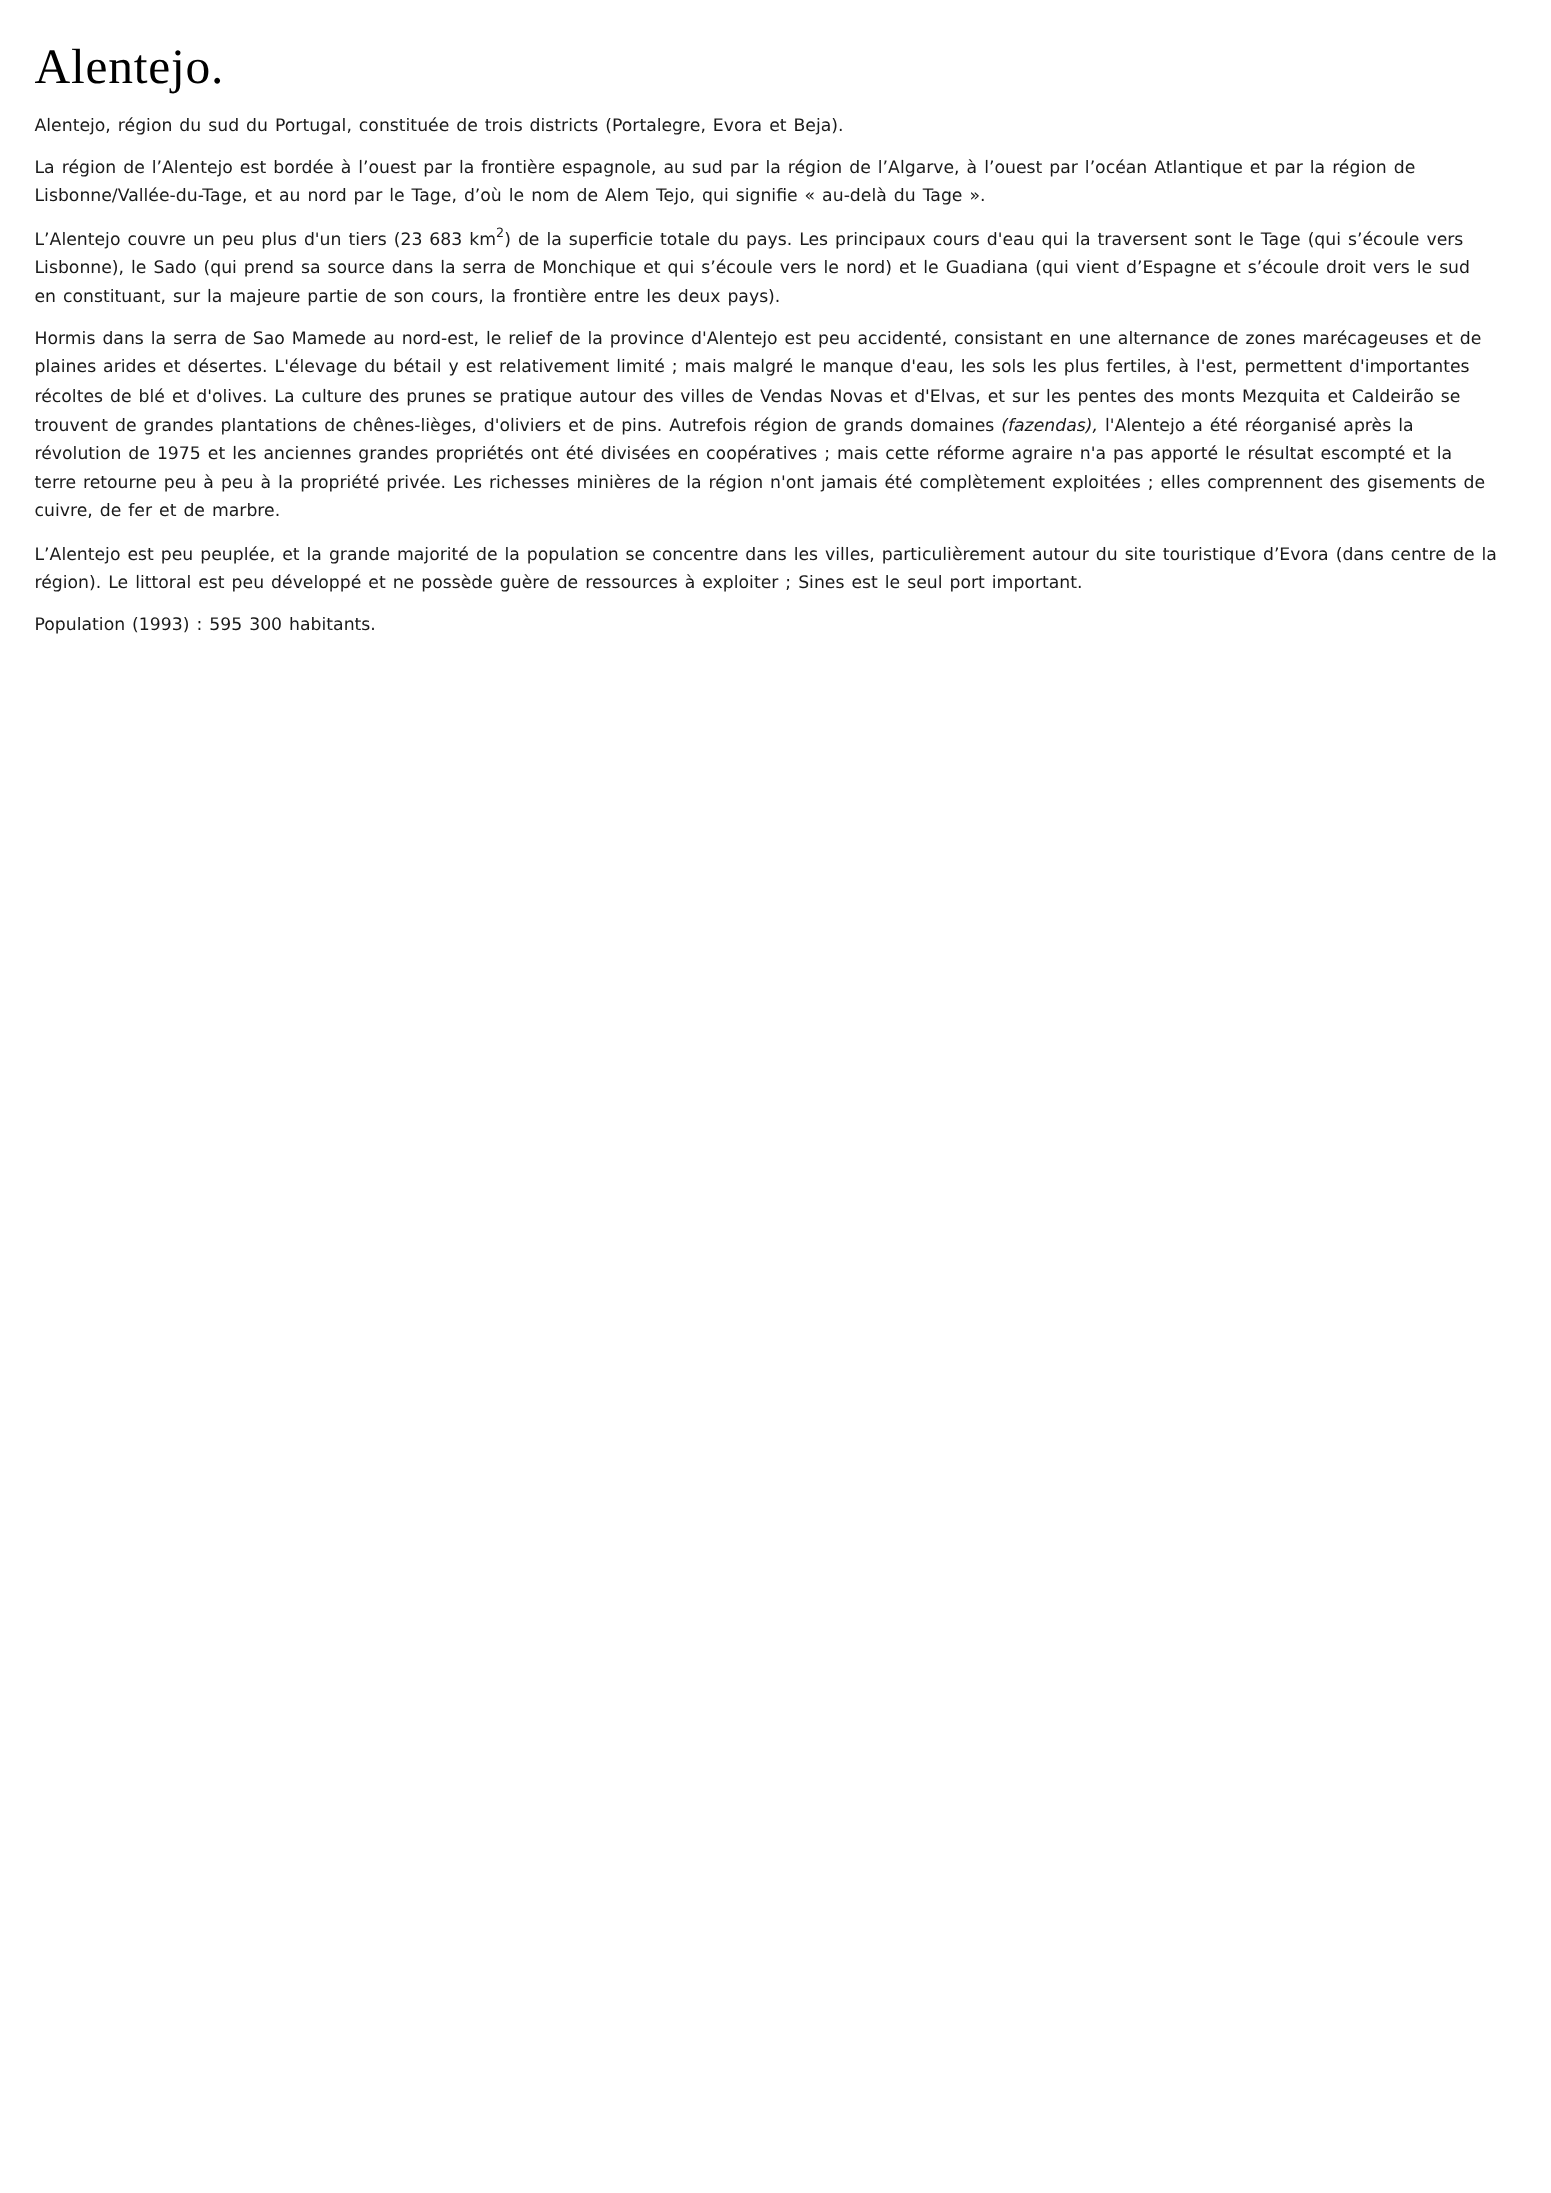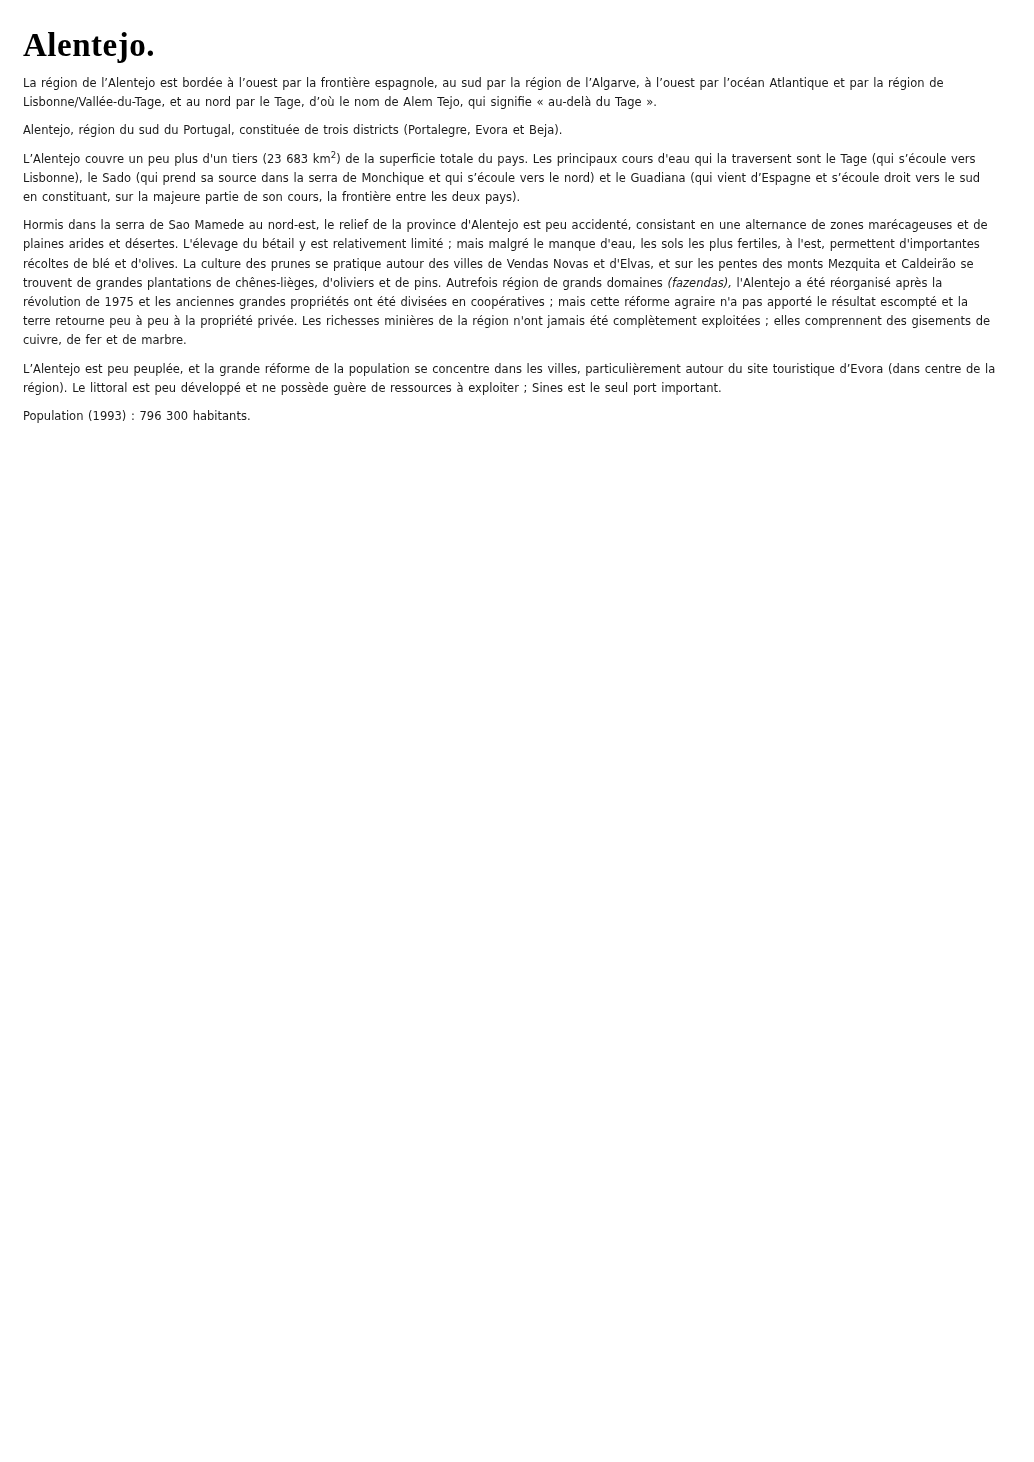--- a/index.html
+++ b/index.html
@@ -12,21 +12,21 @@
     min-height: 1462px;
     font-family: "DejaVu Sans", "Liberation Sans", sans-serif;
   }
   .page {
     padding: 27px 36px 0 23px;
     box-sizing: border-box;
   }
   .title {
     font-family: "Liberation Serif", "DejaVu Serif", serif;
     font-size: 33px;
-    font-weight: 700;
+    font-weight: 400;
     color: #000000;
     margin: 0 0 10px 0;
     letter-spacing: 0.5px;
   }
   .article p {
     font-size: 11.5px;
     line-height: 19.2px;
     color: #1a1a1a;
     margin: 9px 0;
     word-spacing: 1px;
@@ -38,20 +38,20 @@
   }
   .article em {
   }
 </style>
 </head>
 <body>
 
 <main class="page">
   <h1 class="title">Alentejo.</h1>
   <article class="article" id="article-body">
+      <p><span>Alentejo, région du sud du Portugal, constituée de trois districts (Portalegre, Evora et Beja).</span></p>
       <p><span>La région de l’Alentejo est bordée à l’ouest par la frontière espagnole, au sud par la région de l’Algarve, à l’ouest par l’océan Atlantique et par la région de Lisbonne/Vallée-du-Tage, et au nord par le Tage, d’où le nom de Alem Tejo, qui signifie « au-delà du Tage ».</span></p>
-      <p><span>Alentejo, région du sud du Portugal, constituée de trois districts (Portalegre, Evora et Beja).</span></p>
       <p><span>L’Alentejo couvre un peu plus d'un tiers (23 683 km</span><sup>2</sup><span>) de la superficie totale du pays. Les principaux cours d'eau qui la traversent sont le Tage (qui s’écoule vers Lisbonne), le Sado (qui prend sa source dans la serra de Monchique et qui s’écoule vers le nord) et le Guadiana (qui vient d’Espagne et s’écoule droit vers le sud en constituant, sur la majeure partie de son cours, la frontière entre les deux pays).</span></p>
       <p><span>Hormis dans la serra de Sao Mamede au nord-est, le relief de la province d'Alentejo est peu accidenté, consistant en une alternance de zones marécageuses et de plaines arides et désertes. L'élevage du bétail y est relativement limité ; mais malgré le manque d'eau, les sols les plus fertiles, à l'est, permettent d'importantes récoltes de blé et d'olives. La culture des prunes se pratique autour des villes de Vendas Novas et d'Elvas, et sur les pentes des monts Mezquita et Caldeirão se trouvent de grandes plantations de chênes-lièges, d'oliviers et de pins. Autrefois région de grands domaines </span><em>(fazendas),</em><span> l'Alentejo a été réorganisé après la révolution de 1975 et les anciennes grandes propriétés ont été divisées en coopératives ; mais cette réforme agraire n'a pas apporté le résultat escompté et la terre retourne peu à peu à la propriété privée. Les richesses minières de la région n'ont jamais été complètement exploitées ; elles comprennent des gisements de cuivre, de fer et de marbre.</span></p>
-      <p><span>L’Alentejo est peu peuplée, et la grande réforme de la population se concentre dans les villes, particulièrement autour du site touristique d’Evora (dans centre de la région). Le littoral est peu développé et ne possède guère de ressources à exploiter ; Sines est le seul port important.</span></p>
-      <p><span>Population (1993) : 796 300 habitants.</span></p>
+      <p><span>L’Alentejo est peu peuplée, et la grande majorité de la population se concentre dans les villes, particulièrement autour du site touristique d’Evora (dans centre de la région). Le littoral est peu développé et ne possède guère de ressources à exploiter ; Sines est le seul port important.</span></p>
+      <p><span>Population (1993) : 595 300 habitants.</span></p>
     </article>
 </main>
 
 </body></html>

